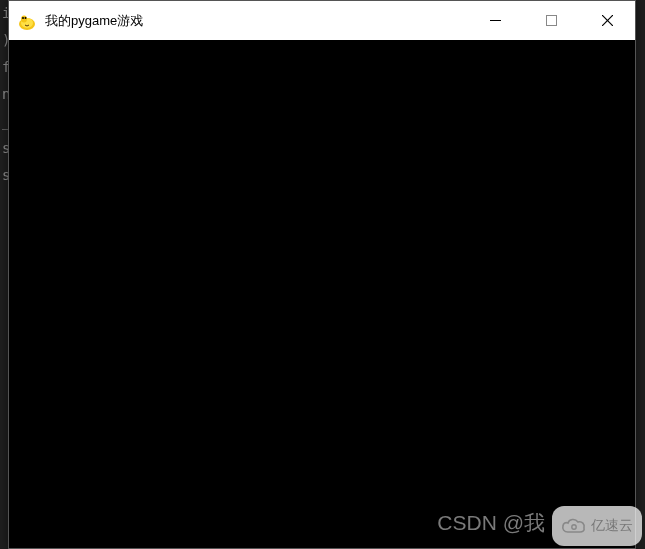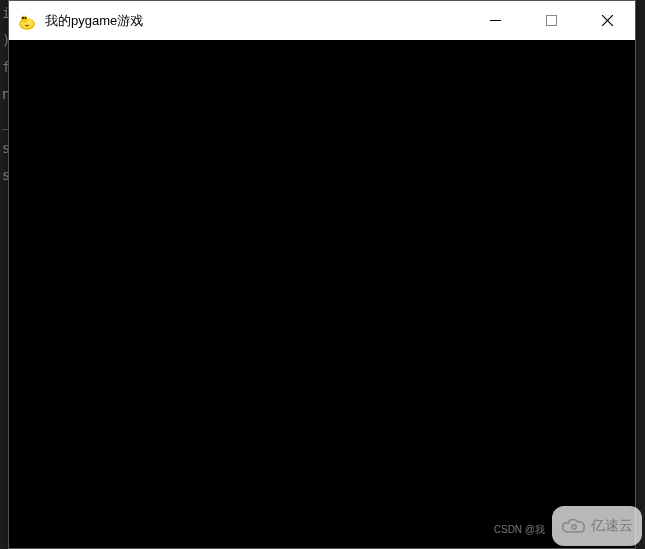--- a/index.html
+++ b/index.html
@@ -64,21 +64,21 @@
     .client-area {
       width: 100%;
       height: calc(100% - 39px);
       background: #000;
     }
     .watermark-csdn {
       position: absolute;
       bottom: 12px;
       right: 100px;
       color: #7a7a7a;
-      font-size: 10px;
+      font-size: 21px;
       font-family: "Microsoft YaHei", sans-serif;
       text-shadow: 0 0 2px rgba(0,0,0,0.5);
     }
     .watermark-yisu {
       position: absolute;
       bottom: 3px;
       right: 3px;
       width: 90px;
       height: 40px;
       background: rgba(255,255,255,0.72);

